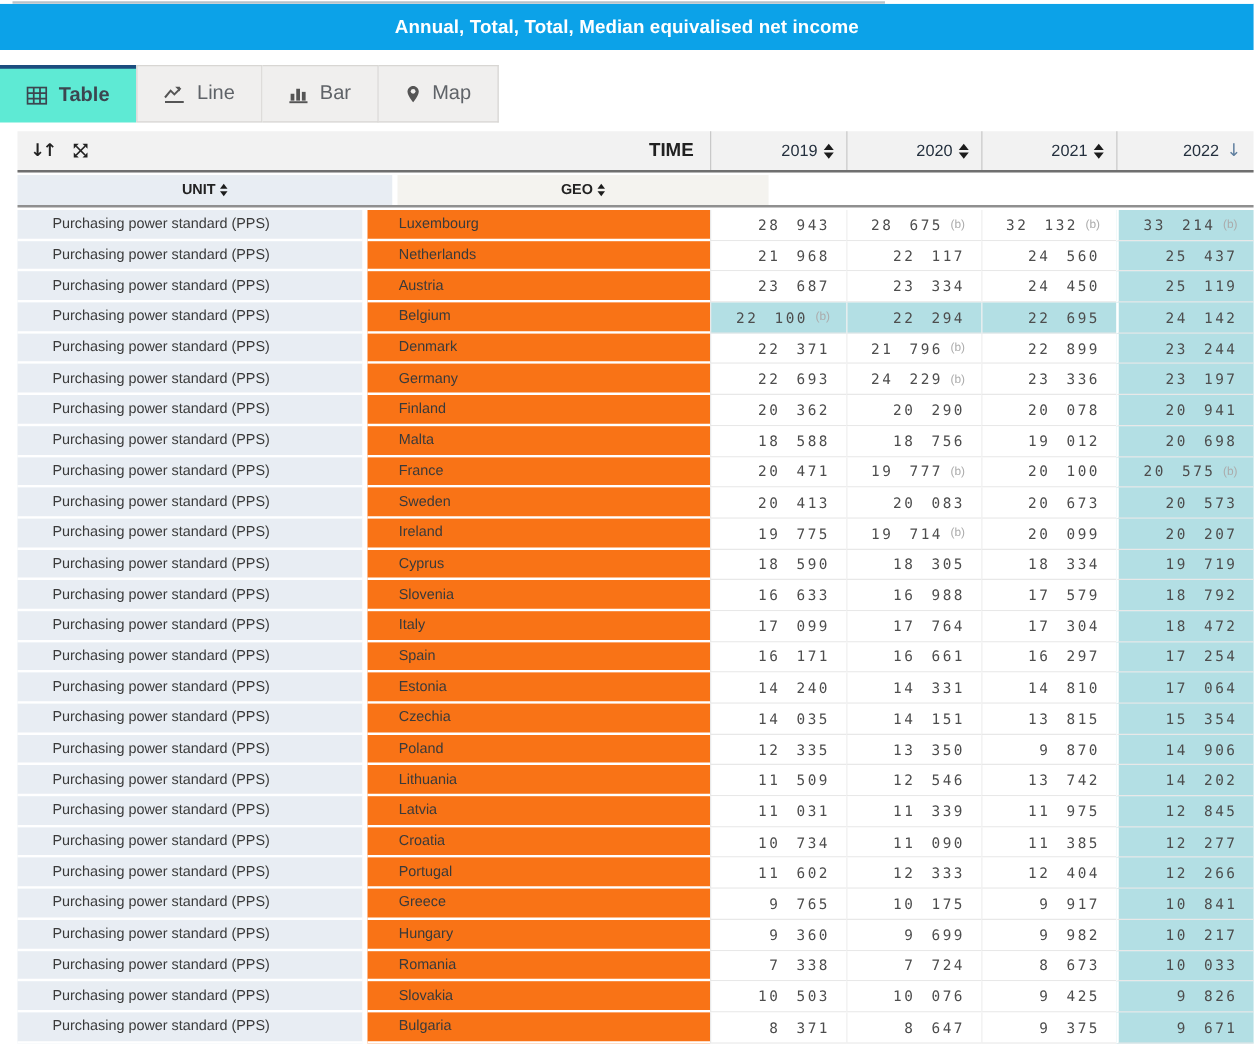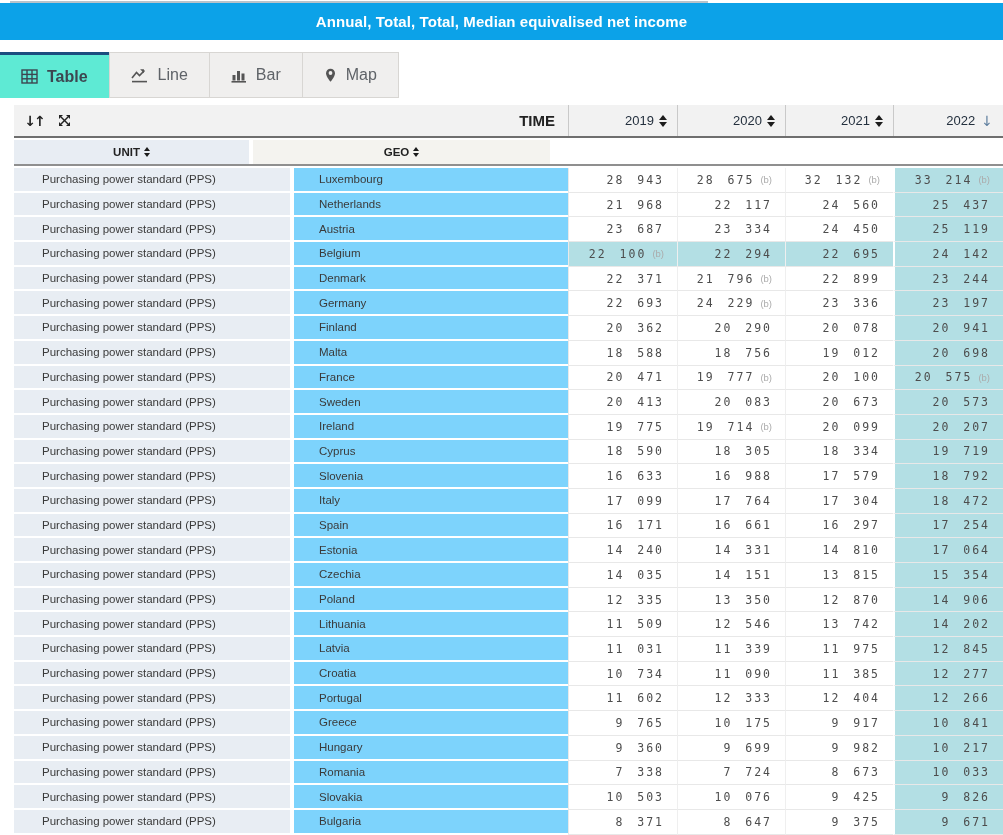--- a/index.html
+++ b/index.html
@@ -38,36 +38,36 @@
   .yh.w1{width:109px}.yh.w2{width:108px}.yh.w3{width:108px}.yh.w4{width:110px}
   .sorter { display:inline-flex; flex-direction:column; gap:2px; margin-left:5px; }
   .sorter i { display:block; width:0; height:0; border-left:4px solid transparent; border-right:4px solid transparent; }
   .sorter .up { border-bottom:5px solid #1c1c1c; }
   .sorter .dn { border-top:5px solid #1c1c1c; }
   .arrow-desc { margin-left:6px; font-size:14px; color:#5e7e9e; font-family:"DejaVu Sans",sans-serif; }
 
   
   .dimrow { display:flex; margin-top:2px; height:26px; border-bottom:2px solid #8f8f8f; }
   .dh { display:flex; align-items:center; justify-content:center; font-size:11.5px; font-weight:bold; color:#222; cursor:pointer; }
-  .dh-unit { width:235px; background:#e8edf3; }
+  .dh-unit { width:300px; background:#e8edf3; }
   .dim-gap { width:4px; background:#fff; }
   .dh-geo { width:297px; background:#f4f3ef; }
   .dh .sorter{ margin-left:4px; }
   .dh .sorter i{ border-left-width:3.5px; border-right-width:3.5px; }
   .dh .sorter .up{ border-bottom-width:4.5px; }
   .dh .sorter .dn{ border-top-width:4.5px; }
   .dim-rest { flex:1; background:#fff; }
 
   
   .tbody { margin-top:2px; }
   .rw { display:flex; height:24.7px; }
   .c-unit { width:276px; background:#e8edf3; border-bottom:2px solid #fff; display:flex; align-items:center;
             padding-left:28px; font-size:11.5px; color:#3a3a3a; }
   .c-gap { width:4px; background:#fff; }
-  .c-geo { width:274px; background:#7dd3fc; border-bottom:2px solid #fff; display:flex; align-items:center;
+  .c-geo { width:274px; background:#f97316; border-bottom:2px solid #fff; display:flex; align-items:center;
            padding-left:25px; font-size:11.5px; color:#3a3a3a; }
   .c-val { background:#fff; border-bottom:1px solid #e8e8e8; display:flex; align-items:center; justify-content:flex-end;
            padding-right:13px; font-family:"DejaVu Sans Mono",monospace; font-size:11.5px; color:#4d4d4d;
            letter-spacing:2px; word-spacing:4px; }
   .c-val.w1{width:109px; border-left:1px solid #e9e9e9;}
   .c-val.w2{width:108px; border-left:1px solid #efefef;}
   .c-val.w3{width:108px; border-left:1px solid #efefef;}
   .c-val.w4{width:110px; border-left:2px solid #fff;}
   .c-val.hl { background:#b3dfe4; }
   .flag { font-family:"Liberation Sans",sans-serif; font-size:9.5px; color:#ababab; margin-left:6px;
@@ -598,21 +598,21 @@
     <div class="c-geo">
           <span>Poland</span>
         </div>
     <div class="c-val w1">
           <span>12 335</span>
         </div>
     <div class="c-val w2">
           <span>13 350</span>
         </div>
     <div class="c-val w3">
-          <span>12 870</span>
+          <span>9 870</span>
         </div>
     <div class="c-val w4 hl">
           <span>14 906</span>
         </div>
   </div>
 
   <div class="rw">
     <div class="c-unit">
           <span>Purchasing power standard (PPS)</span>
         </div>

